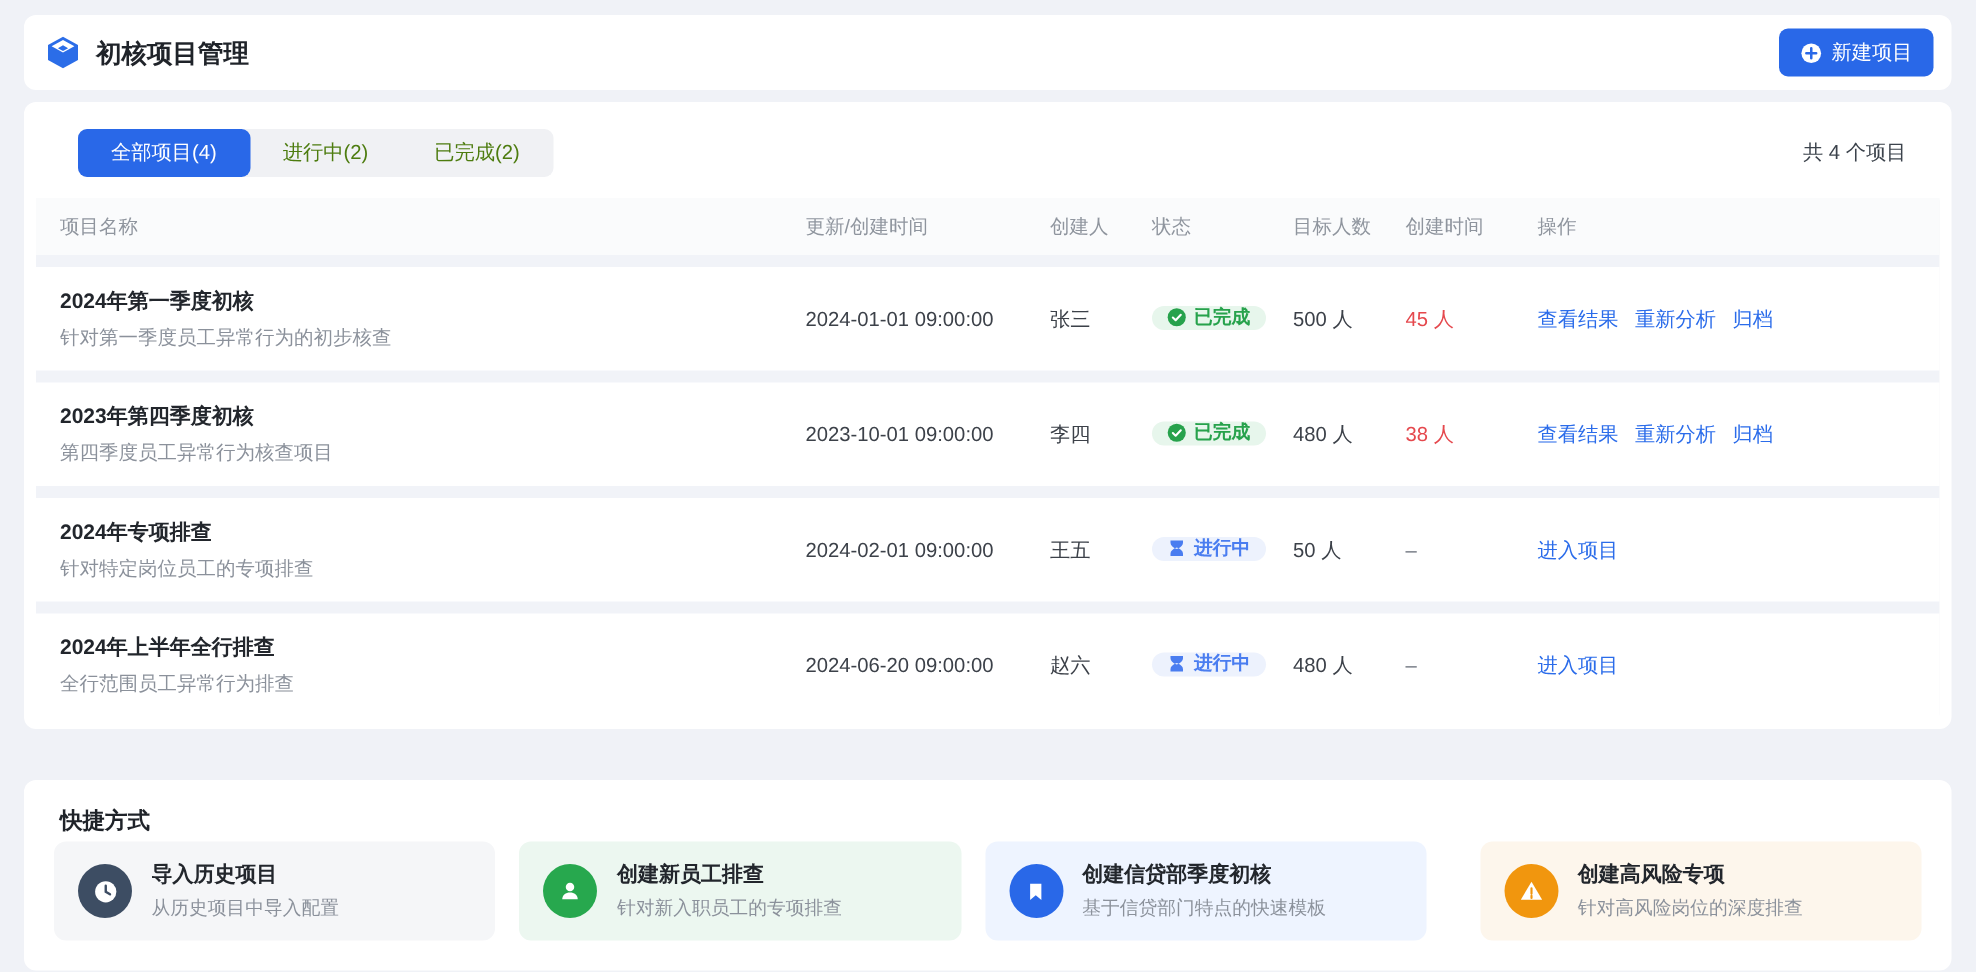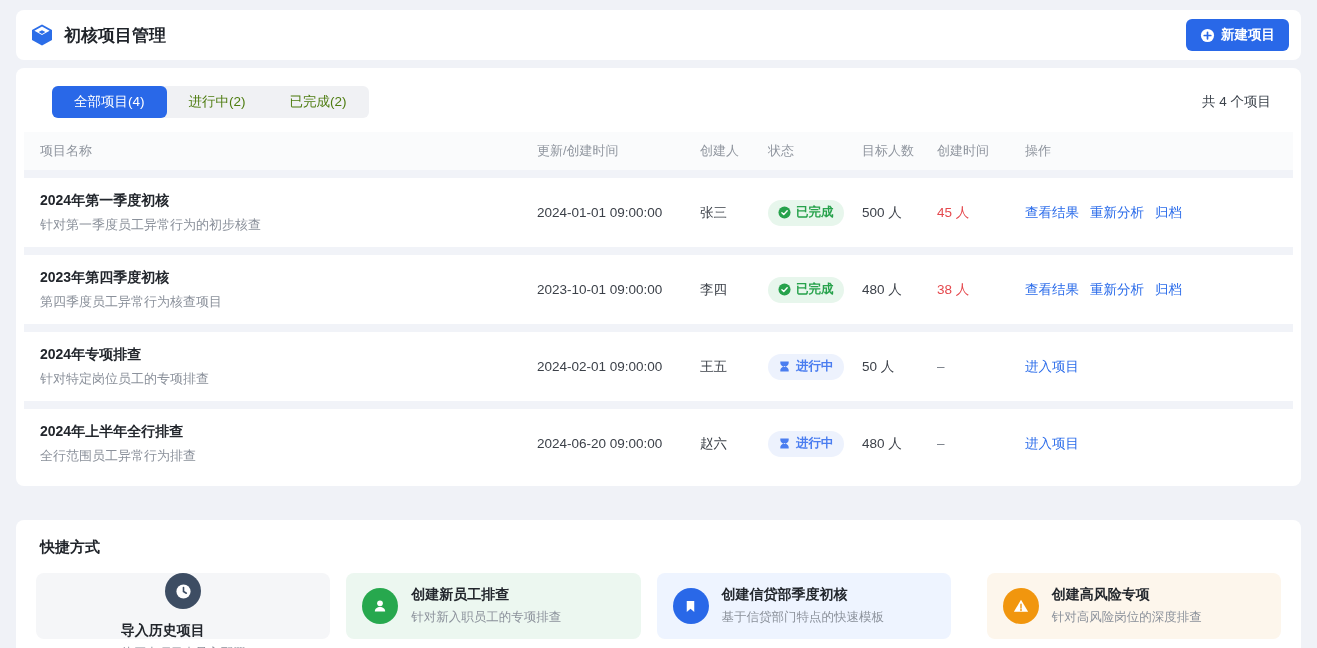--- a/index.html
+++ b/index.html
@@ -17,21 +17,21 @@
   .header-bar {
     margin-top:10px; height:50px;
     display:flex; align-items:center; padding:0 12px 0 14px;
   }
   .app-icon { width:24px; height:24px; margin-right:10px; flex:0 0 auto; }
   .page-title { font-size:17px; font-weight:bold; color:#1f2329; }
   .primary-btn {
     margin-left:auto;
     display:inline-flex; align-items:center; gap:6px;
     background:#2968e8; color:#fff; border:none; border-radius:6px;
-    height:32px; padding:0 14px; font-size:13.5px; font-weight:bold; cursor:pointer;
+    height:32px; padding:0 14px; font-size:13.5px; font-weight:normal; cursor:pointer;
     font-family:inherit;
   }
 
   
   .main-card { margin-top:8px; padding:8px; }
   .toolbar {
     display:flex; align-items:center; padding:10px 16px 14px 16px;
   }
   .search-box {
     position:relative; width:228px; height:32px;
@@ -63,31 +63,31 @@
   }
   .thead { height:38px; background:#fafbfc; color:#8f959e; font-size:13px; }
   .tbody-row { height:69px; }
   .cell-name .p-name { font-size:14px; font-weight:bold; color:#22262c; margin-bottom:6px; }
   .cell-name .p-desc { font-size:13px; color:#8b919b; }
   .cell-time, .cell-creator, .cell-target { font-size:13.5px; color:#3c4149; }
   .cell-warning { font-size:13.5px; color:#707680; }
   .cell-warning.alert { color:#e5484d; }
   .badge {
     display:inline-flex; align-items:center; gap:5px;
-    height:26px; padding:0 10px; border-radius:13px; font-size:12.5px; font-weight:bold;
+    height:16px; padding:0 10px; border-radius:13px; font-size:12.5px; font-weight:bold;
   }
   .badge.done { background:#e7f6ec; color:#27a24c; }
   .badge.progress { background:#edf2fd; color:#4a7df0; }
   .badge .bicon { width:13px; height:13px; display:inline-block; }
   .cell-actions { display:flex; gap:11px; }
   .link { color:#2b6cea; font-size:13.5px; cursor:pointer; text-decoration:none; white-space:nowrap; }
 
   
   .shortcut-card { margin-top:34px; padding:18px 20px 20px 20px; }
-  .shortcut-title { font-size:15px; font-weight:bold; color:#1f2329; margin-bottom:16px; padding-left:4px; }
+  .shortcut-title { font-size:15px; font-weight:bold; color:#1f2329; margin-bottom:4px; padding-left:4px; }
   .shortcut-grid { display:flex; gap:16px; }
   .sc-item {
     flex:1; border-radius:8px; height:66px;
     display:flex; align-items:center; gap:13px; padding:0 16px; cursor:pointer;
   }
   .sc-circle {
     width:36px; height:36px; border-radius:50%; flex:0 0 auto;
     display:flex; align-items:center; justify-content:center;
   }
   .sc-title { font-size:14px; font-weight:bold; color:#22262c; margin-bottom:5px; }
@@ -234,21 +234,21 @@
     <div class="cell-actions">
             <a class="link">进入项目</a>
           </div>
   </div></div>
   </div>
 </div>
 
 <div class="card shortcut-card">
   <div class="shortcut-title">快捷方式</div>
   <div class="shortcut-grid">
-      <div class="sc-item" style="background: rgb(245, 246, 248); flex-direction: column;">
+      <div class="sc-item" style="background: rgb(245, 246, 248);">
     <span class="sc-circle" style="background: rgb(61, 77, 99);">
           <svg viewBox="0 0 18 18" width="17" height="17">
             <circle cx="9" cy="9" r="7.5" fill="#ffffff"></circle>
             <path d="M9 4.8V9l3 1.8" fill="none" stroke="#3d4d63" stroke-width="1.7" stroke-linecap="round"></path>
           </svg>
         </span>
     <span>
       <div class="sc-title">导入历史项目</div>
       <div class="sc-desc">从历史项目中导入配置</div>
     </span>

